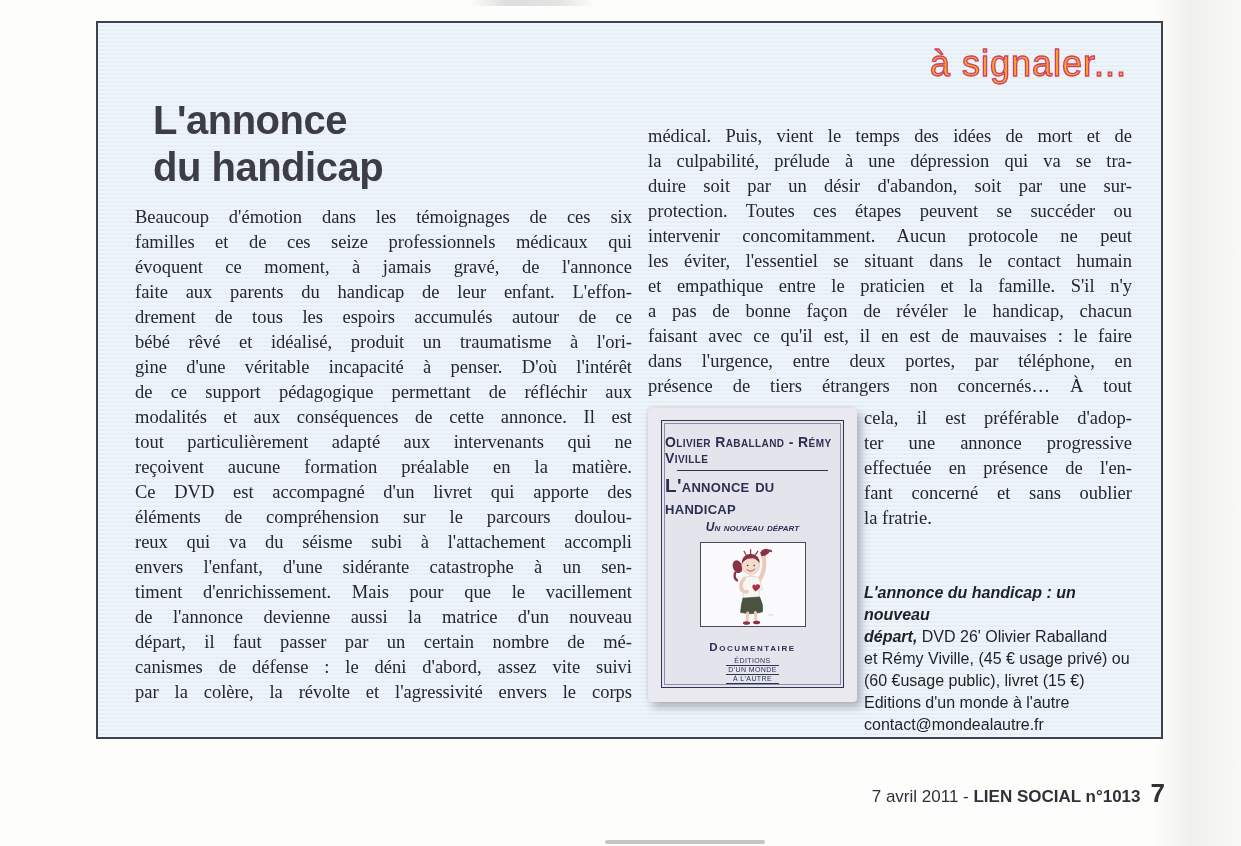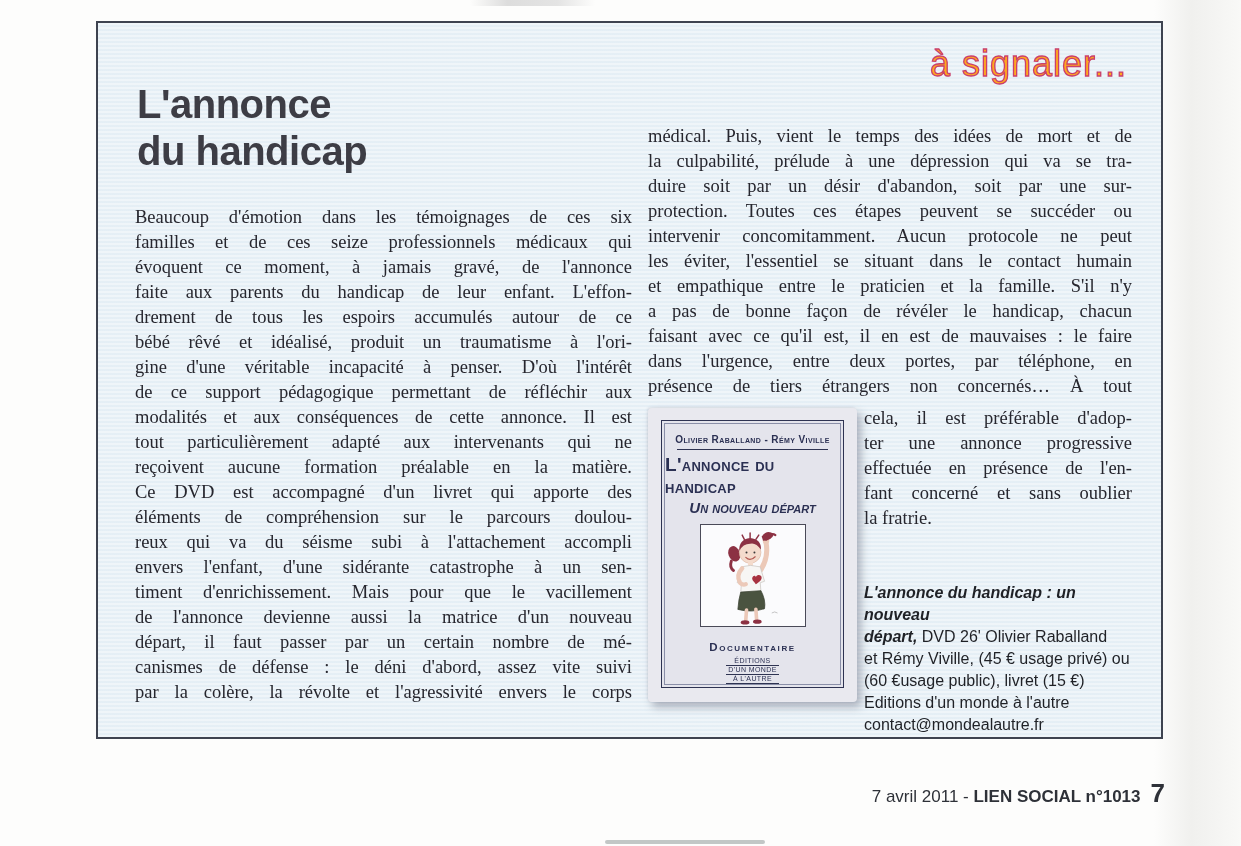--- a/index.html
+++ b/index.html
@@ -17,44 +17,44 @@
   
   .content-box{position:absolute;left:96px;top:21px;width:1063px;height:714px;
     border:2px solid #3e4350;
     background:#e9f1f7;
     background-image:repeating-linear-gradient(to bottom,rgba(255,255,255,.28) 0 2px,rgba(210,228,238,.18) 2px 4px);}
 
   .signal-header{position:absolute;right:34px;top:20px;
     font-size:36px;letter-spacing:1px;color:#ffa81e;
     -webkit-text-stroke:1.3px #c9406d;font-weight:normal;}
 
-  .title{position:absolute;left:37px;top:56px;margin:2px;
+  .title{position:absolute;left:37px;top:56px;margin:18px;
     font-size:40px;line-height:47px;font-weight:bold;letter-spacing:-.5px;color:#3d3d45;}
 
   .col{position:absolute;color:#26262e;font-family:"Liberation Serif",serif;
     font-size:18.5px;line-height:25px;}
   .col .tline{text-align:justify;text-align-last:justify;}
   .col.last-left .tline:last-child{text-align-last:left;}
   .col-left{left:37px;top:182px;width:497px;}
   .col-right{left:550px;top:101px;width:484px;}
   .col-beside{left:766px;top:383px;width:268px;}
 
   
   .dvd{position:absolute;left:550px;top:385px;width:209px;height:294px;}
   .dvd-photo{position:absolute;inset:0;background:#e9e9ef;border-radius:4px;
     box-shadow:4px 5px 8px rgba(90,95,115,.45),-1px -1px 2px rgba(120,120,140,.15);}
   .ghost{position:absolute;inset:0;width:100%;height:100%;opacity:.16;}
   .dvd-frame{position:absolute;left:13px;top:12px;right:13px;bottom:14px;
     background:#e4e4ec;border:1.5px solid #2e3352;padding:2px;}
   .dvd-frame-inner{width:100%;height:100%;box-sizing:border-box;border:1px solid #8a8fa8;
     display:flex;flex-direction:column;align-items:center;color:#2b3053;}
-  .dvd-authors{margin-top:10px;font-size:10px;font-weight:bold;font-variant:small-caps;letter-spacing:.4px;}
+  .dvd-authors{margin-top:10px;font-size:14px;font-weight:bold;font-variant:small-caps;letter-spacing:.4px;}
   .dvd-rule{width:86%;border-top:1px solid #2e3352;margin:4px 0 4px;}
   .dvd-title{font-size:19px;font-weight:bold;font-variant:small-caps;letter-spacing:.3px;}
-  .dvd-subtitle{font-size:15px;font-weight:bold;font-style:italic;font-variant:small-caps;margin-top:1px;}
+  .dvd-subtitle{font-size:12px;font-weight:bold;font-style:italic;font-variant:small-caps;margin-top:1px;}
   .dvd-art{margin-top:8px;width:104px;height:140px;background:#fbfbfd;border:1px solid #4a4a58;position:relative;overflow:hidden;}
   .dvd-art svg{width:100%;height:100%;display:block;}
   .dvd-genre{margin-top:14px;font-size:11.5px;font-weight:bold;font-variant:small-caps;letter-spacing:1.6px;}
   .dvd-publisher{margin-top:4px;font-size:7px;line-height:8px;text-align:center;text-transform:uppercase;letter-spacing:.4px;}
   .dvd-publisher div{border-bottom:.5px solid #2e3352;padding:0 2px;}
 
   
   .caption{position:absolute;left:766px;top:559px;width:282px;
     font-size:16px;line-height:22px;color:#1f2126;}
   .caption .seg-bi{font-weight:bold;font-style:italic;}

